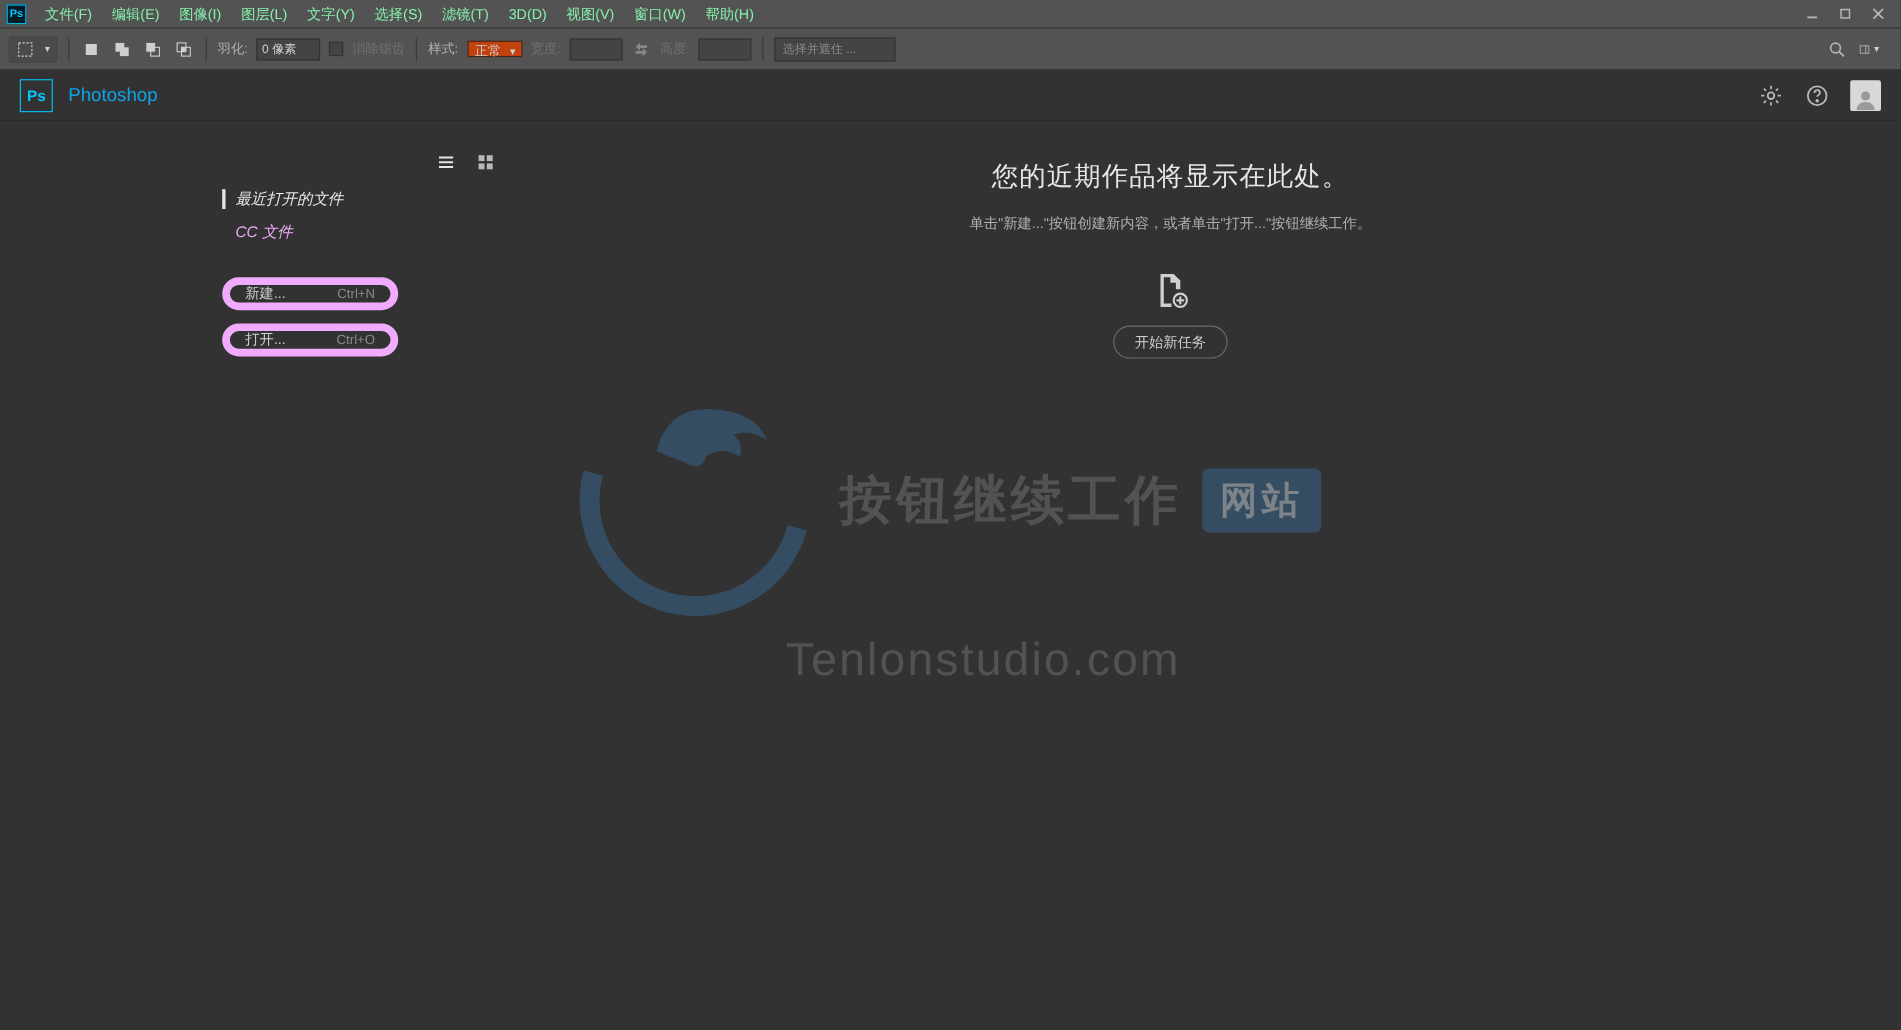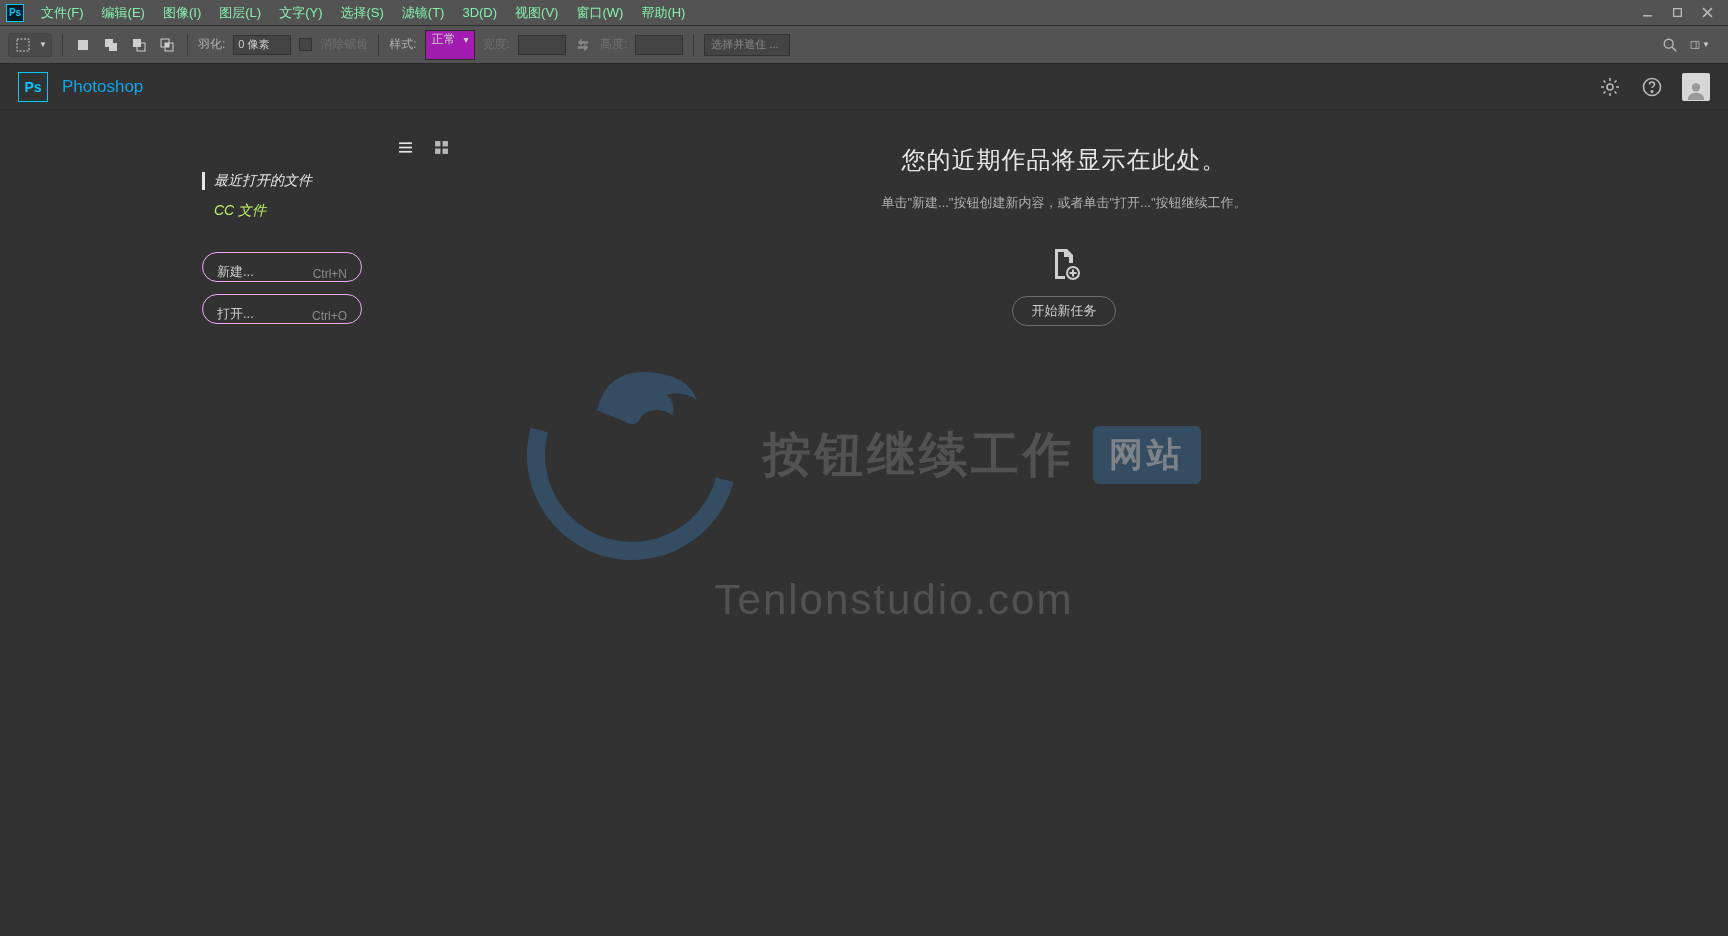--- a/index.html
+++ b/index.html
@@ -17,24 +17,24 @@
 .optbar { height:38px; background:#535353; display:flex; align-items:center; padding:0 8px; border-bottom:1px solid #2a2a2a; gap:8px; font-size:12px; color:#bfbfbf; }
 .tool-group { display:flex; align-items:center; gap:4px; border:1px solid #444; border-radius:3px; padding:2px 4px; background:#4a4a4a; }
 .tool-icon { width:20px; height:18px; display:flex; align-items:center; justify-content:center; color:#cfcfcf; cursor:pointer; }
 .tool-icon svg { width:14px; height:14px; }
 .opt-sep { width:1px; height:22px; background:#3a3a3a; margin:0 2px; }
 .opt-label { color:#b0b0b0; }
 .opt-input { width:48px; height:20px; background:#444; border:1px solid #333; color:#cfcfcf; font-size:11px; padding:0 4px; }
 .opt-input.wide { width:58px; }
 .opt-ck { width:13px; height:13px; background:#444; border:1px solid #333; display:inline-block; }
 .opt-disabled { color:#707070; }
-.opt-select { height:30px; background:#a21caf; border:1px solid #2a2a2a; color:#cfcfcf; font-size:12px; padding:0 18px 0 6px; position:relative; }
+.opt-select { height:15px; background:#c2410c; border:1px solid #2a2a2a; color:#cfcfcf; font-size:12px; padding:0 18px 0 6px; position:relative; }
 .opt-select::after { content:"▾"; position:absolute; right:5px; top:3px; color:#cfcfcf; font-size:10px; }
 .opt-swap { width:18px; height:18px; display:flex; align-items:center; justify-content:center; color:#888; cursor:pointer; }
-.opt-mask { width:86px; height:22px; background:#444; border:1px solid #333; color:#8a8a8a; font-size:11px; padding:0 6px; display:flex; align-items:center; }
+.opt-mask { width:110px; height:22px; background:#444; border:1px solid #333; color:#8a8a8a; font-size:11px; padding:0 6px; display:flex; align-items:center; }
 .opt-right { margin-left:auto; display:flex; align-items:center; gap:10px; padding-right:10px; }
 .opt-right-icon { width:20px; height:20px; display:flex; align-items:center; justify-content:center; color:#b8b8b8; cursor:pointer; }
 .opt-right-icon svg { width:16px; height:16px; }
 
 
 .apphdr { height:46px; background:#323232; display:flex; align-items:center; padding:0 18px; border-bottom:1px solid #2b2b2b; }
 .ps-logo-big { width:30px; height:30px; border:1.5px solid #00c8ff; color:#00c8ff; font-size:14px; font-weight:bold; display:flex; align-items:center; justify-content:center; margin-right:14px; }
 .app-title { color:#0ea5e9; font-size:17px; }
 .hdr-right { margin-left:auto; display:flex; align-items:center; gap:18px; }
 .hdr-icon { width:24px; height:24px; display:flex; align-items:center; justify-content:center; color:#b8b8b8; cursor:pointer; }
@@ -43,25 +43,25 @@
 .avatar svg { width:22px; height:22px; fill:#9a9a9a; }
 
 
 .main { display:flex; height:826px; }
 .sidebar { width:400px; padding:24px 0 0 0; }
 .view-toggle { display:flex; gap:18px; padding:0 0 14px 396px; position:absolute; left:0; top:138px; }
 .view-btn { width:18px; height:18px; color:#b8b8b8; cursor:pointer; display:flex; align-items:center; justify-content:center; }
 .view-btn.active { color:#e6e6e6; }
 .view-btn svg{ width:15px; height:15px; }
 .nav { margin-top:32px; padding-left:196px;font-style:italic; }
-.nav-item { font-size:14px; color:#bef264; padding:6px 0 6px 18px; cursor:pointer; position:relative; }
+.nav-item { font-size:14px; color:#f0abfc; padding:6px 0 6px 18px; cursor:pointer; position:relative; }
 .nav-item.active { color:#e6e6e6; font-weight:500; }
 .nav-item.active::before { content:""; position:absolute; left:6px; top:6px; bottom:6px; width:3px; background:#e6e6e6; }
 .side-btns { margin-top:26px; padding-left:202px; display:flex; flex-direction:column; gap:12px; }
-.pill { width:160px; height:30px; border:1px solid #f0abfc; border-radius:15px; display:flex; align-items:flex-end; padding:0 14px; font-size:13px; color:#cfcfcf; cursor:pointer; justify-content:space-between; }
+.pill { width:160px; height:30px; border:7px solid #f0abfc; border-radius:15px; display:flex; align-items:center; padding:0 14px; font-size:13px; color:#cfcfcf; cursor:pointer; justify-content:space-between; }
 .pill .sc { color:#8a8a8a; font-size:12px; }
 
 .content { flex:1; padding:34px 40px 0 40px; position:relative; }
 .hero-title { font-size:24px; color:#e6e6e6; text-align:center; margin-bottom:18px; letter-spacing:1px; }
 .hero-sub { font-size:13px; color:#b0b0b0; text-align:center; margin-bottom:34px; }
 .hero-icon { width:36px; height:36px; margin:0 auto 14px; display:flex; align-items:center; justify-content:center; }
 .hero-icon svg { width:34px; height:34px; fill:#cfcfcf; }
 .hero-desc { font-size:13px; color:#c4c4c4; text-align:center; line-height:1.5; margin-bottom:20px; }
 .hero-btn { width:104px; height:30px; border:1px solid #6d6d6d; border-radius:15px; margin:0 auto; display:flex; align-items:center; justify-content:center; font-size:13px; color:#cfcfcf; cursor:pointer; }
 

